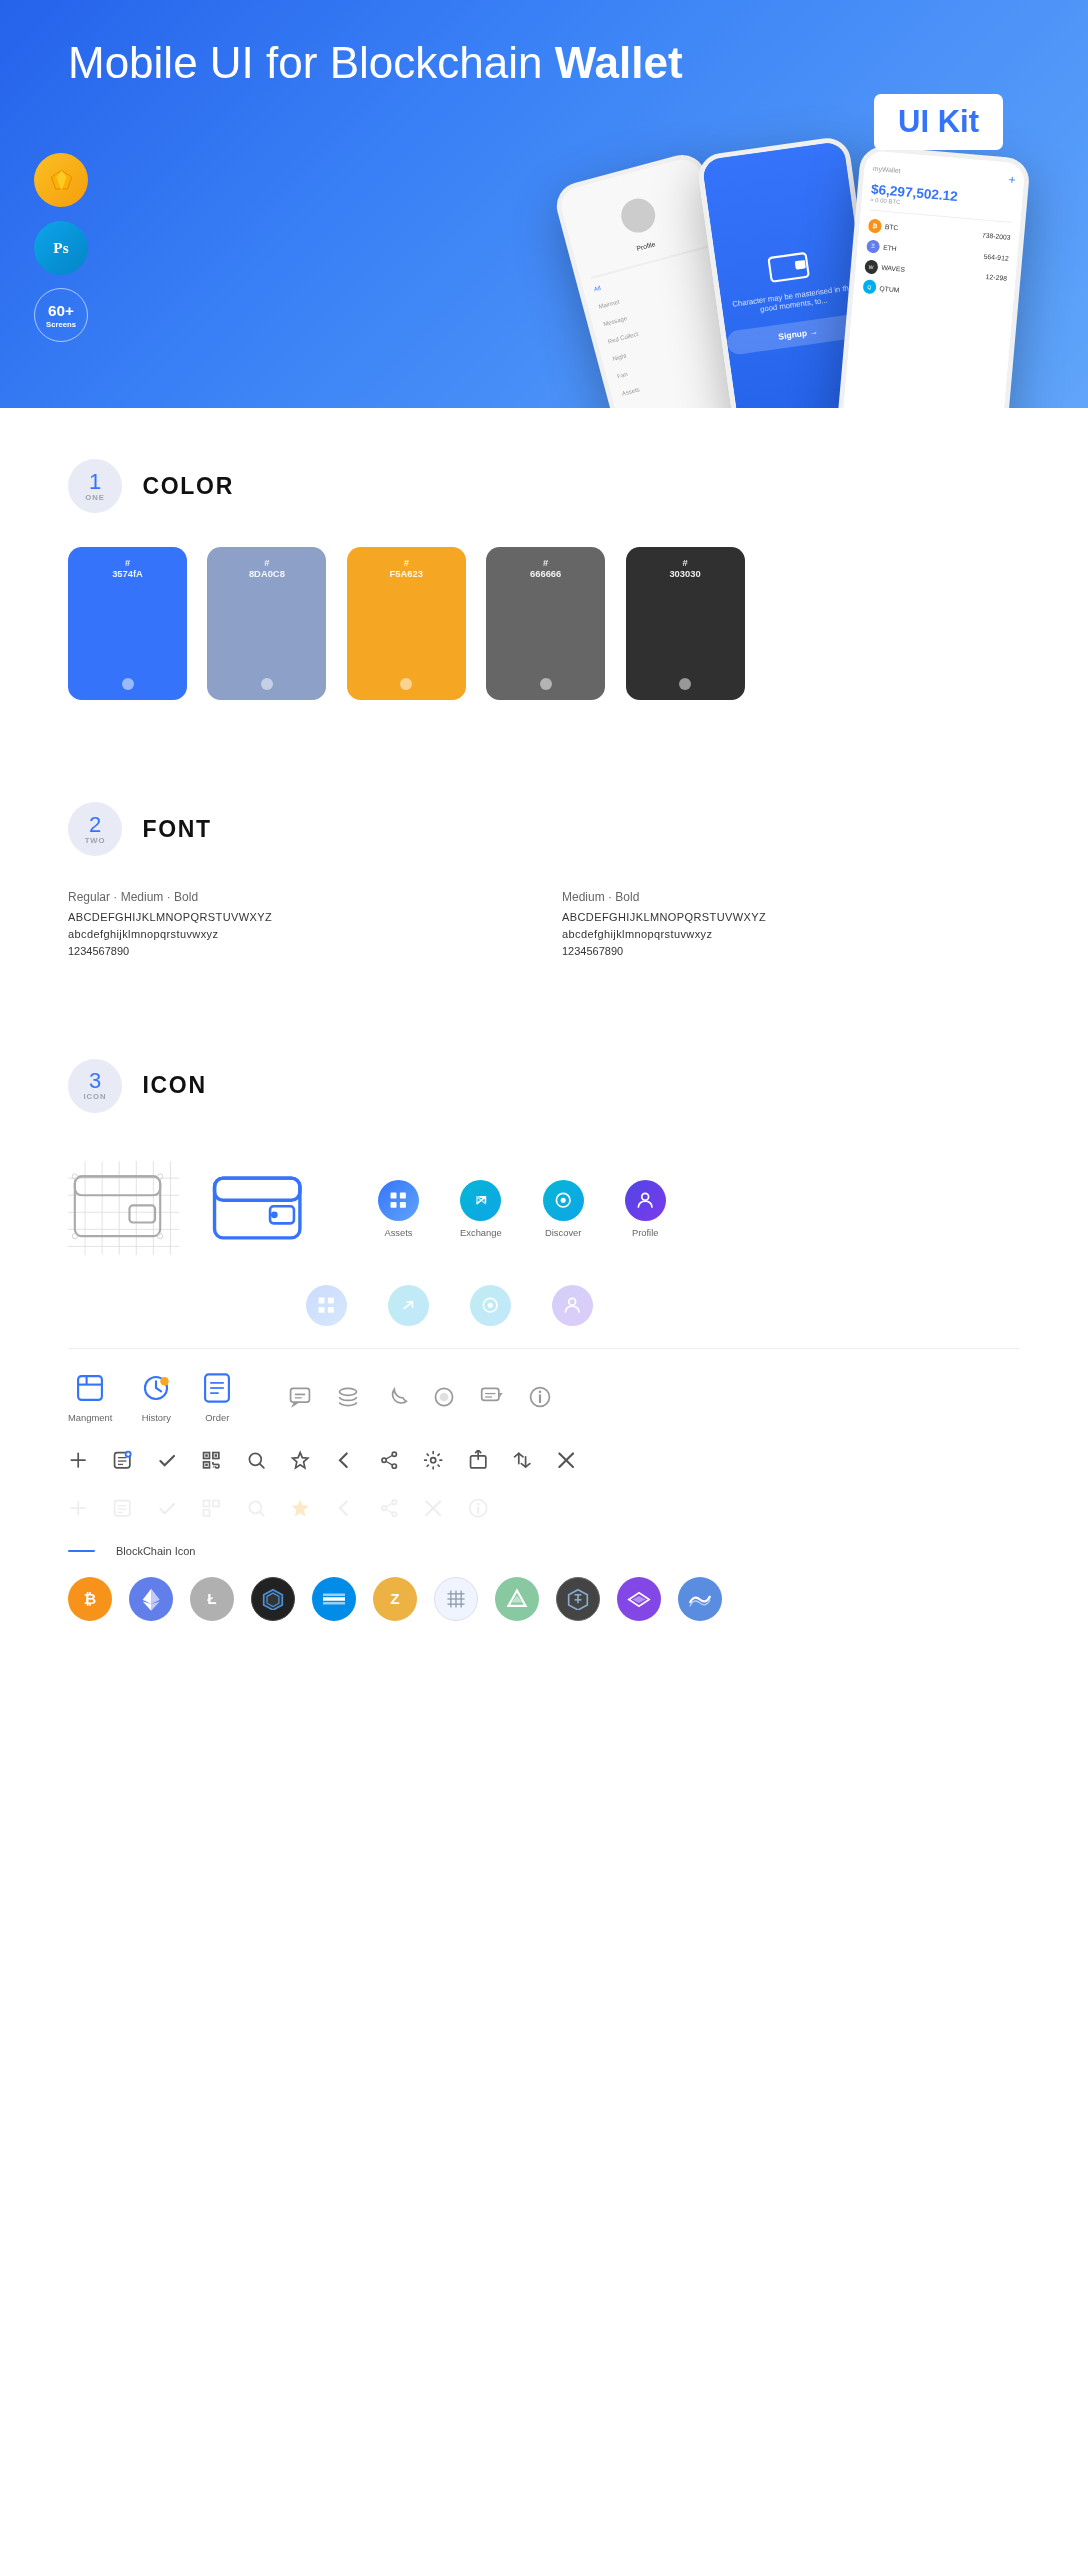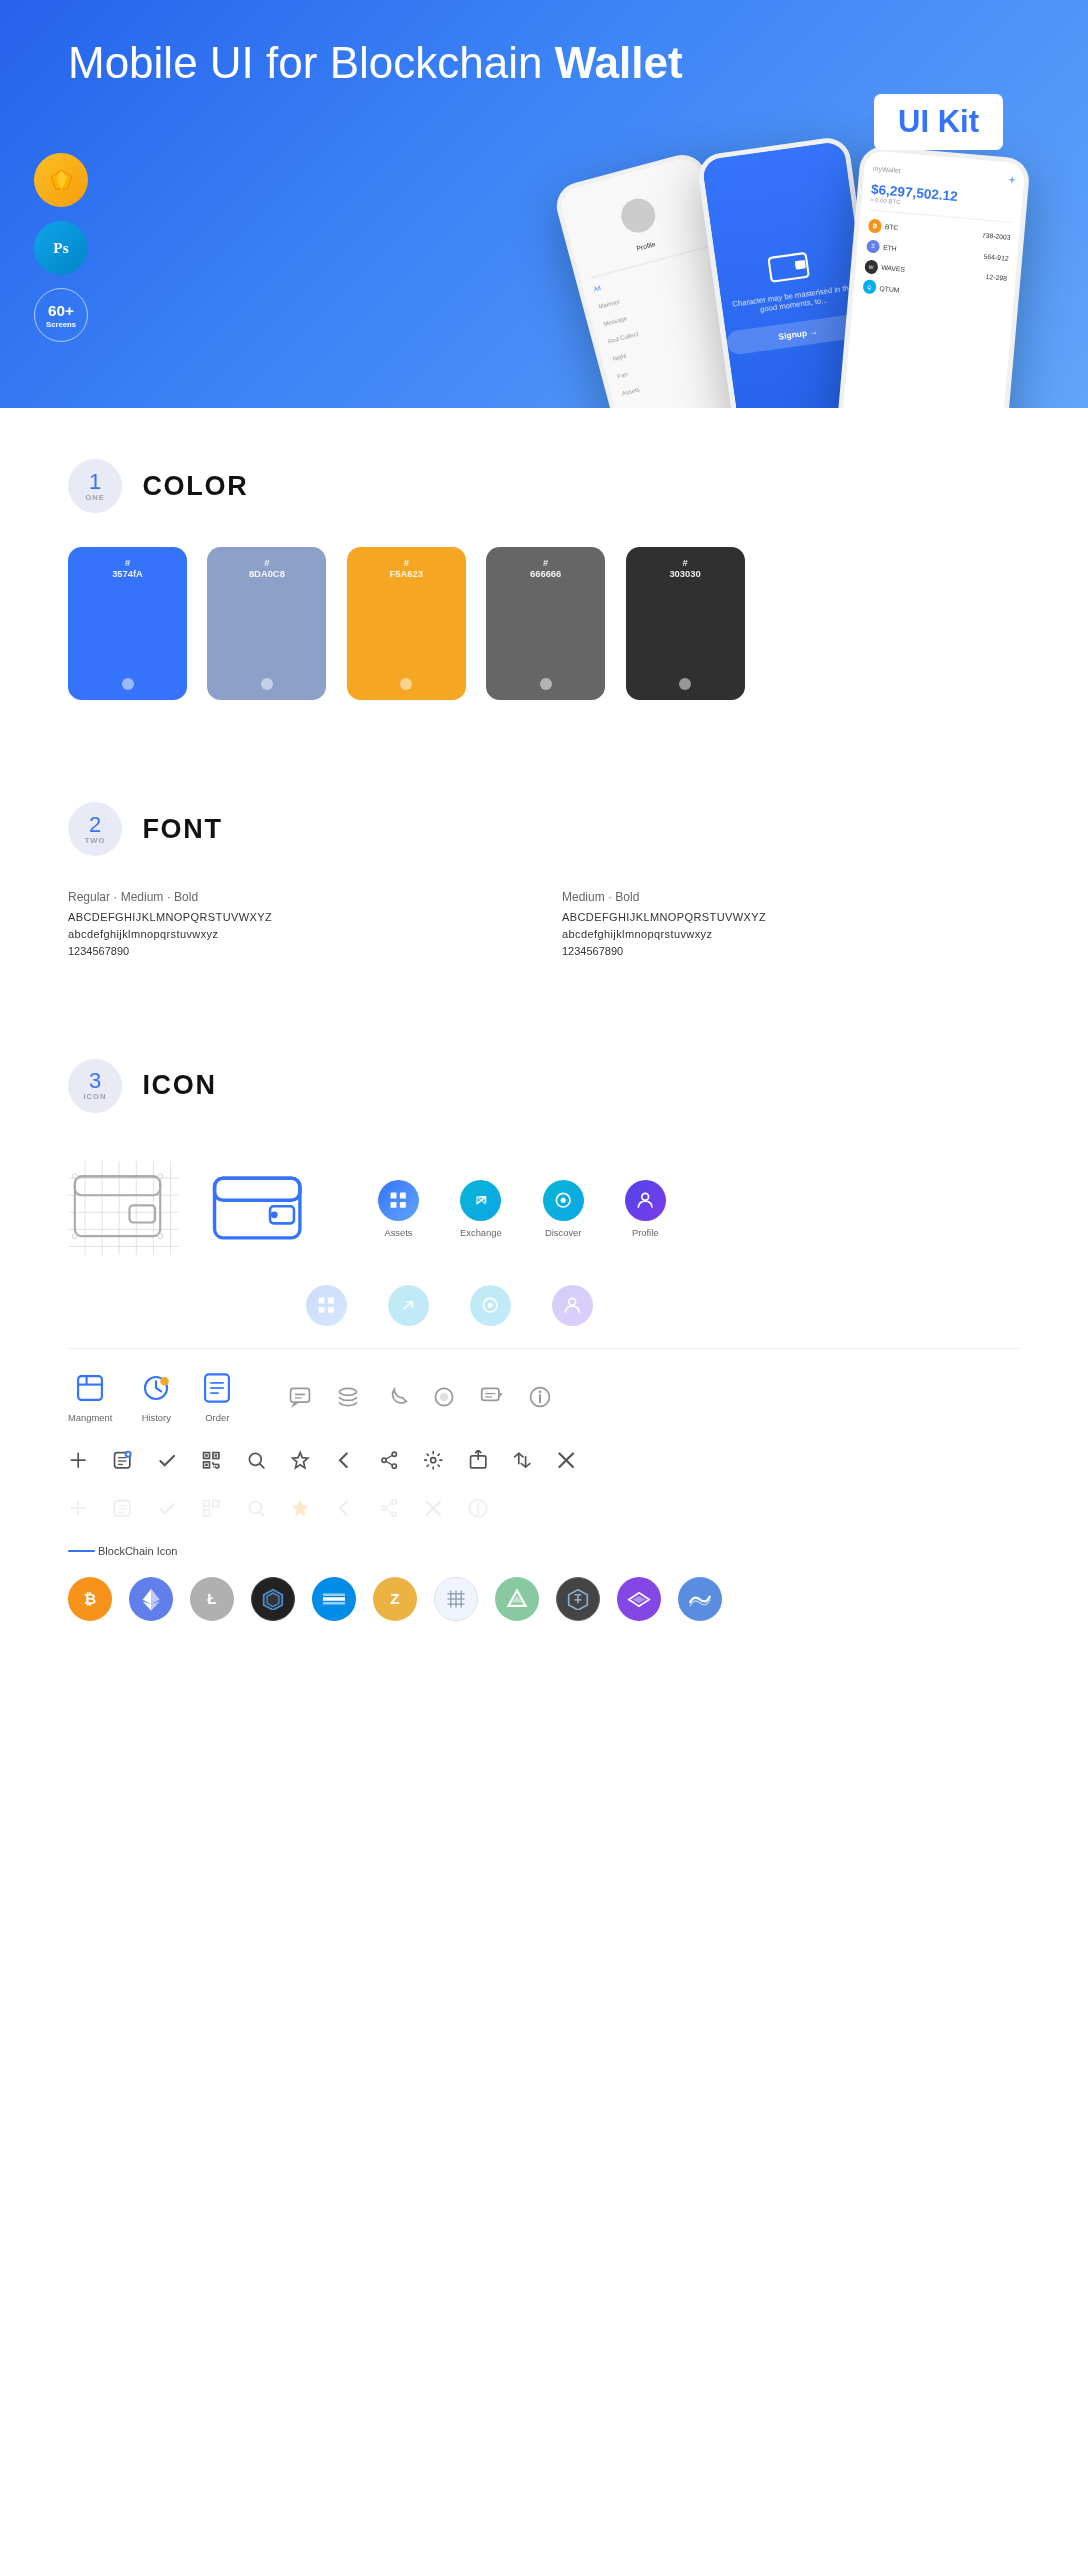--- a/index.html
+++ b/index.html
@@ -136,21 +136,21 @@
       border-radius: 50%;
       background: #e8eaf6;
       display: flex;
       flex-direction: column;
       align-items: center;
       justify-content: center;
       position: relative;
     }
     .section-number .num { font-size: 22px; font-weight: 300; color: #3574FA; line-height: 1; }
     .section-number .word { font-size: 7.7px; font-weight: 600; color: #9ca3af; letter-spacing: 0.9px; }
-    .section-title { font-size: 27px; font-weight: 700; color: #111; letter-spacing: 1.7px; }
+    .section-title { font-size: 23px; font-weight: 700; color: #111; letter-spacing: 1.7px; }
 
     
     .color-swatches {
       display: flex;
       gap: 20.4px;
       padding-bottom: 51px;
     }
     .swatch {
       width: 119px;
       height: 153px;
@@ -191,21 +191,21 @@
     .icon-item { display: flex; flex-direction: column; align-items: center; gap: 6.8px; }
     .icon-label { font-size: 9.4px; color: #666; text-align: center; }
 
     
     .toolbar-row { display: flex; gap: 24px; align-items: center; padding: 13.6px 0; flex-wrap: wrap; }
 
     
     .blockchain-label {
       display: flex;
       align-items: center;
-      gap: 3px;
+      gap: 21px;
       font-size: 11px;
       color: #444;
       padding: 13.6px 0 6.8px;
     }
     .blockchain-line { width: 27px; height: 2.6px; background: #3574FA; border-radius: 1.7px; }
 
     
     .crypto-row { display: flex; gap: 17px; align-items: center; padding: 13.6px 0; flex-wrap: wrap; }
     .crypto-icon {
       width: 44px;

